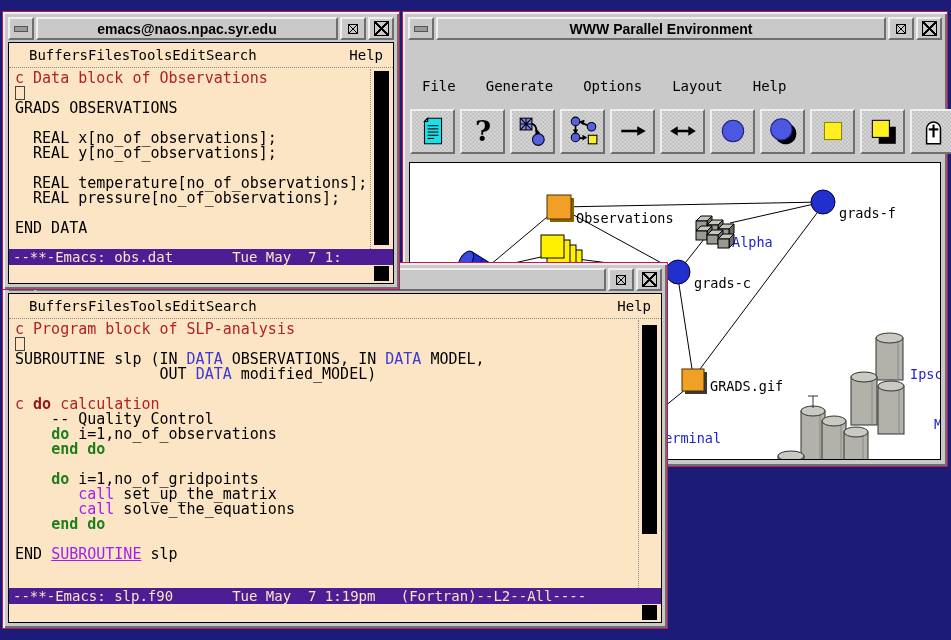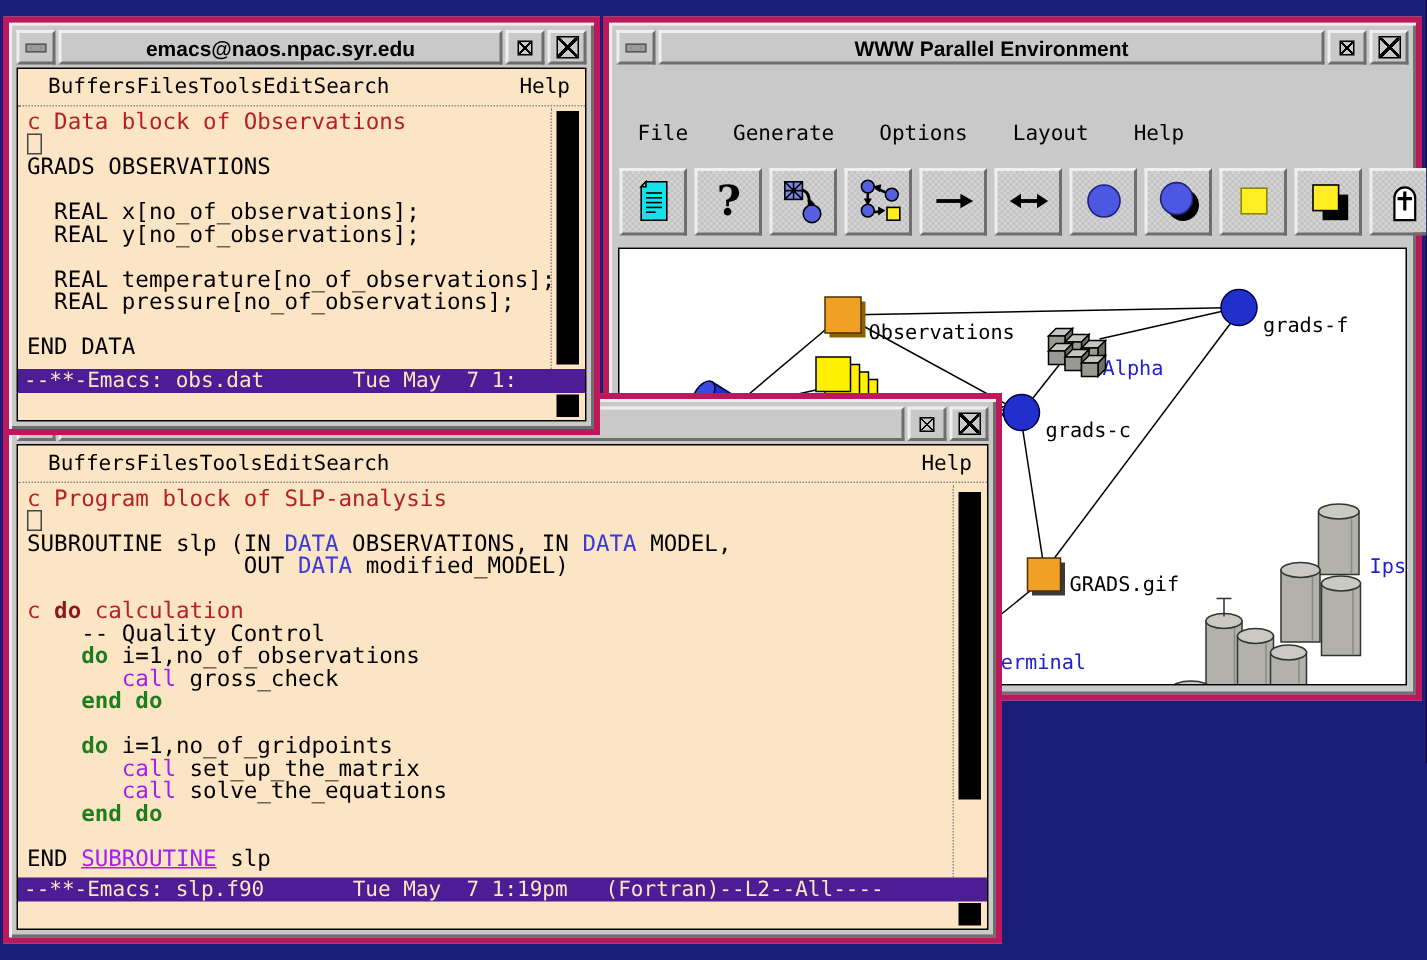--- a/index.html
+++ b/index.html
@@ -1,19 +1,19 @@
 <!DOCTYPE html>
 <html><head>
 <meta charset="utf-8">
 <style>
   html,body{margin:0;padding:0;background:#000;}
   #desktop{position:relative;width:951px;height:640px;background:#1b1b78;overflow:hidden;
            font-family:"DejaVu Sans Mono",monospace;}
   
-  .mwin{position:absolute;background:#c9c9c9;border:4px solid #be185d;box-sizing:border-box;
+  .mwin{position:absolute;background:#c9c9c9;border:1px solid #be185d;box-sizing:border-box;
         box-shadow:inset 2px 2px 0 #efefef, inset -2px -2px 0 #6e6e6e;
         padding:5px;display:flex;flex-direction:column;}
   .tbar{display:flex;height:23px;gap:2px;margin-bottom:2px;flex:none;}
   .tbtn,.ttitle{background:#c9c9c9;box-sizing:border-box;
         border-top:2px solid #efefef;border-left:2px solid #efefef;
         border-bottom:2px solid #6e6e6e;border-right:2px solid #6e6e6e;
         display:flex;align-items:center;justify-content:center;}
   .tbtn{width:26px;flex:none;}
   .ttitle{flex:1;font-family:"Liberation Sans",sans-serif;font-weight:bold;font-size:14px;color:#000;}
   .dashg{width:12px;height:4px;background:#9a9a9a;border:1px solid #555;}
@@ -331,21 +331,20 @@
           <div class="ethumb" style="top:2%;height:78%;"></div>
         </div>
       <div class="cline"><span class="comment">c Program block of SLP-analysis</span></div>
           <div class="cline"><span class="cursorbox"></span></div>
           <div class="cline"><span class="plain">SUBROUTINE slp (IN </span><span class="kw">DATA</span><span class="plain"> OBSERVATIONS, IN </span><span class="kw">DATA</span><span class="plain"> MODEL,</span></div>
           <div class="cline"><span class="plain">                OUT </span><span class="kw">DATA</span><span class="plain"> modified_MODEL)</span></div>
           <div class="cline">&nbsp;</div>
           <div class="cline"><span class="comment">c </span><span class="cbold">do</span><span class="comment"> calculation</span></div>
           <div class="cline"><span class="plain">    -- Quality Control</span></div>
           <div class="cline"><span class="plain">    </span><span class="green">do</span><span class="plain"> i=1,no_of_observations</span></div>
-          <div class="cline"><span class="plain">       </span><span class="purple">call</span><span class="plain"> gross_check</span></div>
           <div class="cline"><span class="plain">    </span><span class="green">end do</span></div>
           <div class="cline">&nbsp;</div>
           <div class="cline"><span class="plain">    </span><span class="green">do</span><span class="plain"> i=1,no_of_gridpoints</span></div>
           <div class="cline"><span class="plain">       </span><span class="purple">call</span><span class="plain"> set_up_the_matrix</span></div>
           <div class="cline"><span class="plain">       </span><span class="purple">call</span><span class="plain"> solve_the_equations</span></div>
           <div class="cline"><span class="plain">    </span><span class="green">end do</span></div>
           <div class="cline">&nbsp;</div>
           <div class="cline"><span class="plain">END </span><span class="purpleul">SUBROUTINE</span><span class="plain"> slp</span></div>
         </div>
       <div class="emode">--**-Emacs: slp.f90       Tue May  7 1:19pm   (Fortran)--L2--All----</div>

